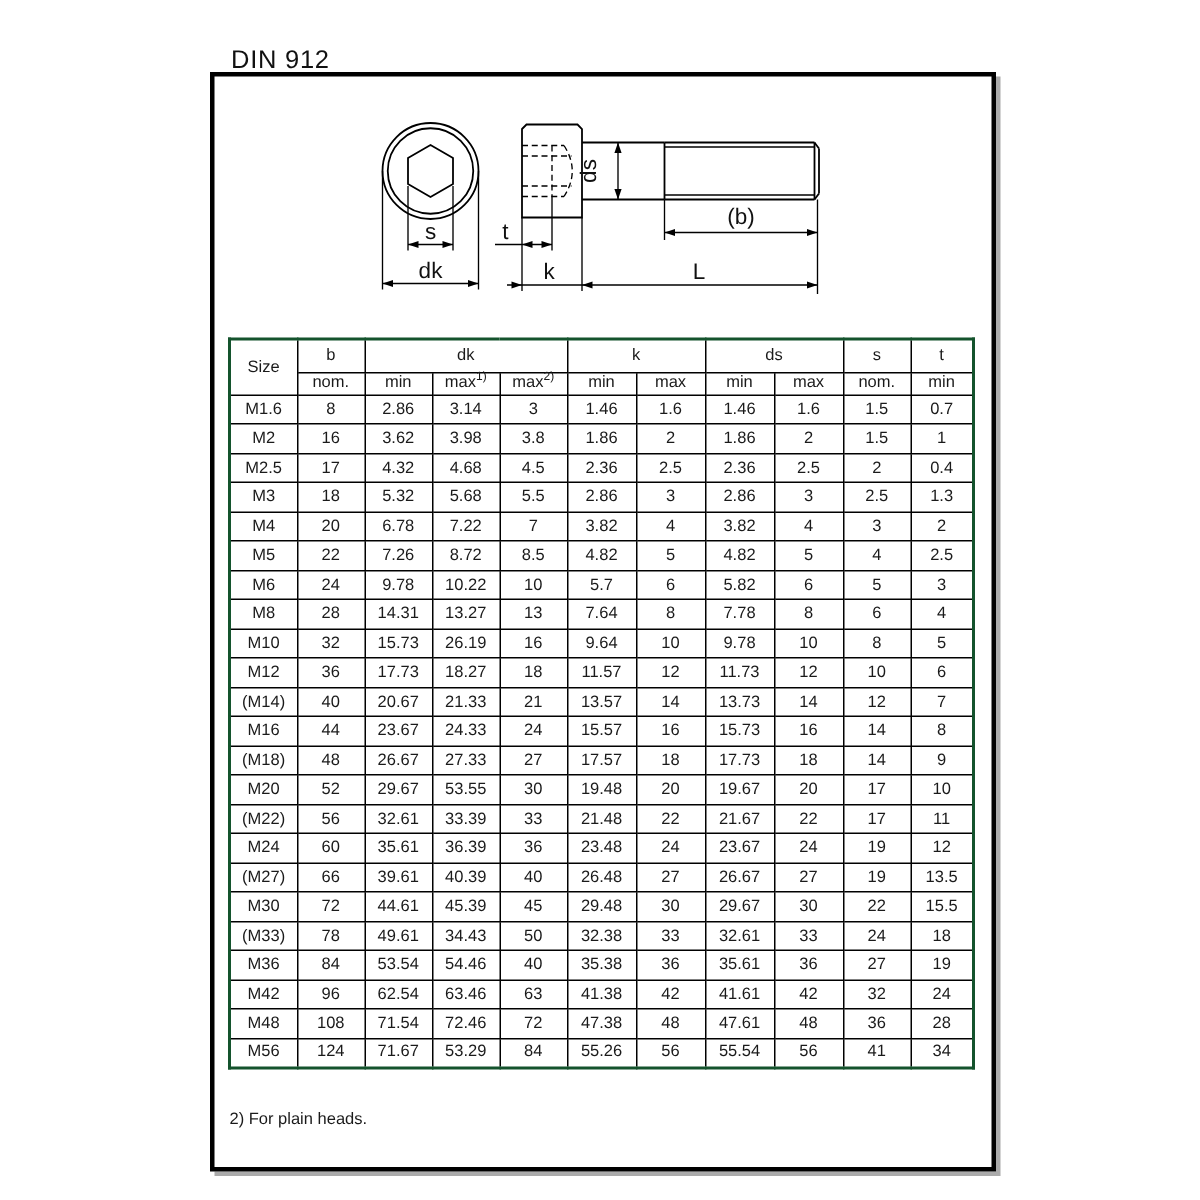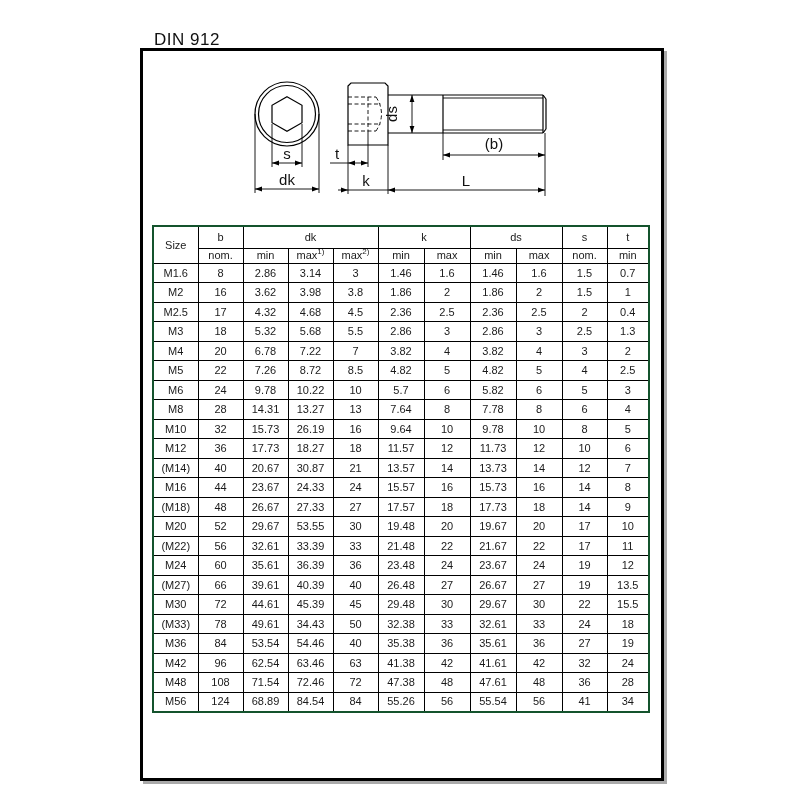--- a/index.html
+++ b/index.html
@@ -293,21 +293,21 @@
         <td>12</td>
         <td>11.73</td>
         <td>12</td>
         <td>10</td>
         <td>6</td>
       </tr>
       <tr>
         <td>(M14)</td>
         <td>40</td>
         <td>20.67</td>
-        <td>30.87</td>
+        <td>21.33</td>
         <td>21</td>
         <td>13.57</td>
         <td>14</td>
         <td>13.73</td>
         <td>14</td>
         <td>12</td>
         <td>7</td>
       </tr>
       <tr>
         <td>M16</td>
@@ -448,27 +448,28 @@
         <td>47.38</td>
         <td>48</td>
         <td>47.61</td>
         <td>48</td>
         <td>36</td>
         <td>28</td>
       </tr>
       <tr>
         <td>M56</td>
         <td>124</td>
-        <td>68.89</td>
-        <td>84.54</td>
+        <td>71.67</td>
+        <td>53.29</td>
         <td>84</td>
         <td>55.26</td>
         <td>56</td>
         <td>55.54</td>
         <td>56</td>
         <td>41</td>
         <td>34</td>
       </tr>
     </tbody>
 </table>
 
 <div class="footnotes">
+  <div>2) For plain heads.</div>
 </div>
 
 </body></html>

